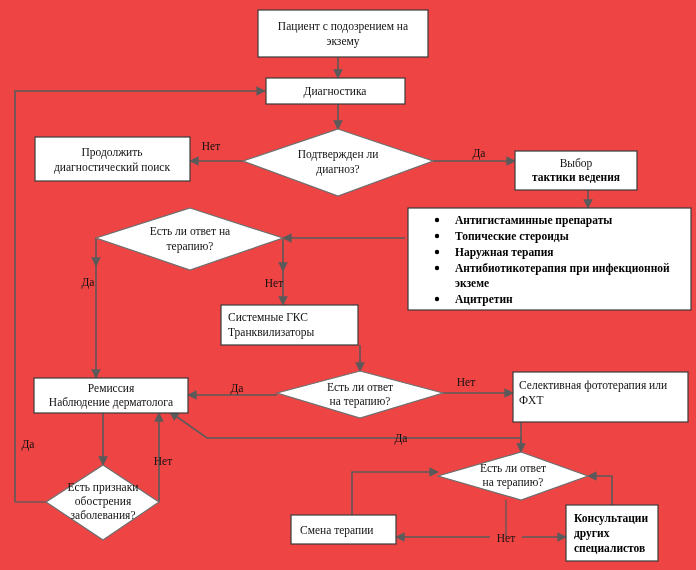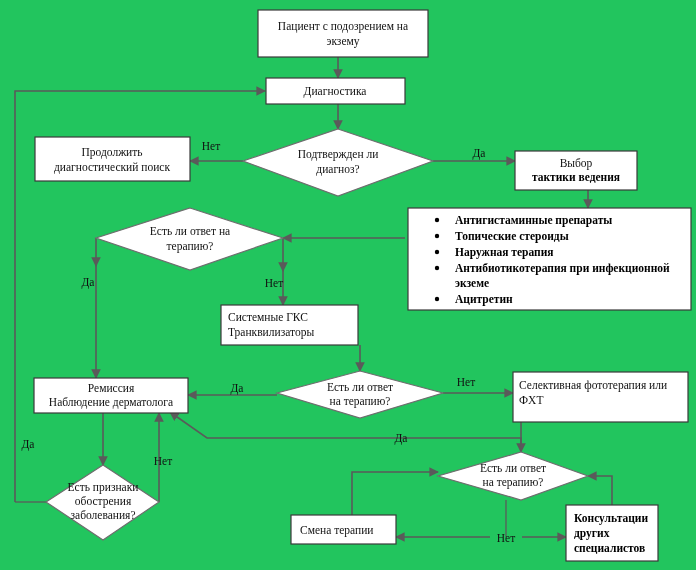--- a/index.html
+++ b/index.html
@@ -7,21 +7,21 @@
     padding: 0;
     background: #ffffff;
   }
   body {
     font-family: "Liberation Serif", "DejaVu Serif", serif;
   }
   #chart-root {
     position: relative;
     width: 696px;
     height: 570px;
-    background: #22c55e;
+    background: #ef4444;
     overflow: hidden;
   }
   svg#flow {
     position: absolute;
     left: 0;
     top: 0;
     width: 696px;
     height: 570px;
   }
   .node-box {

